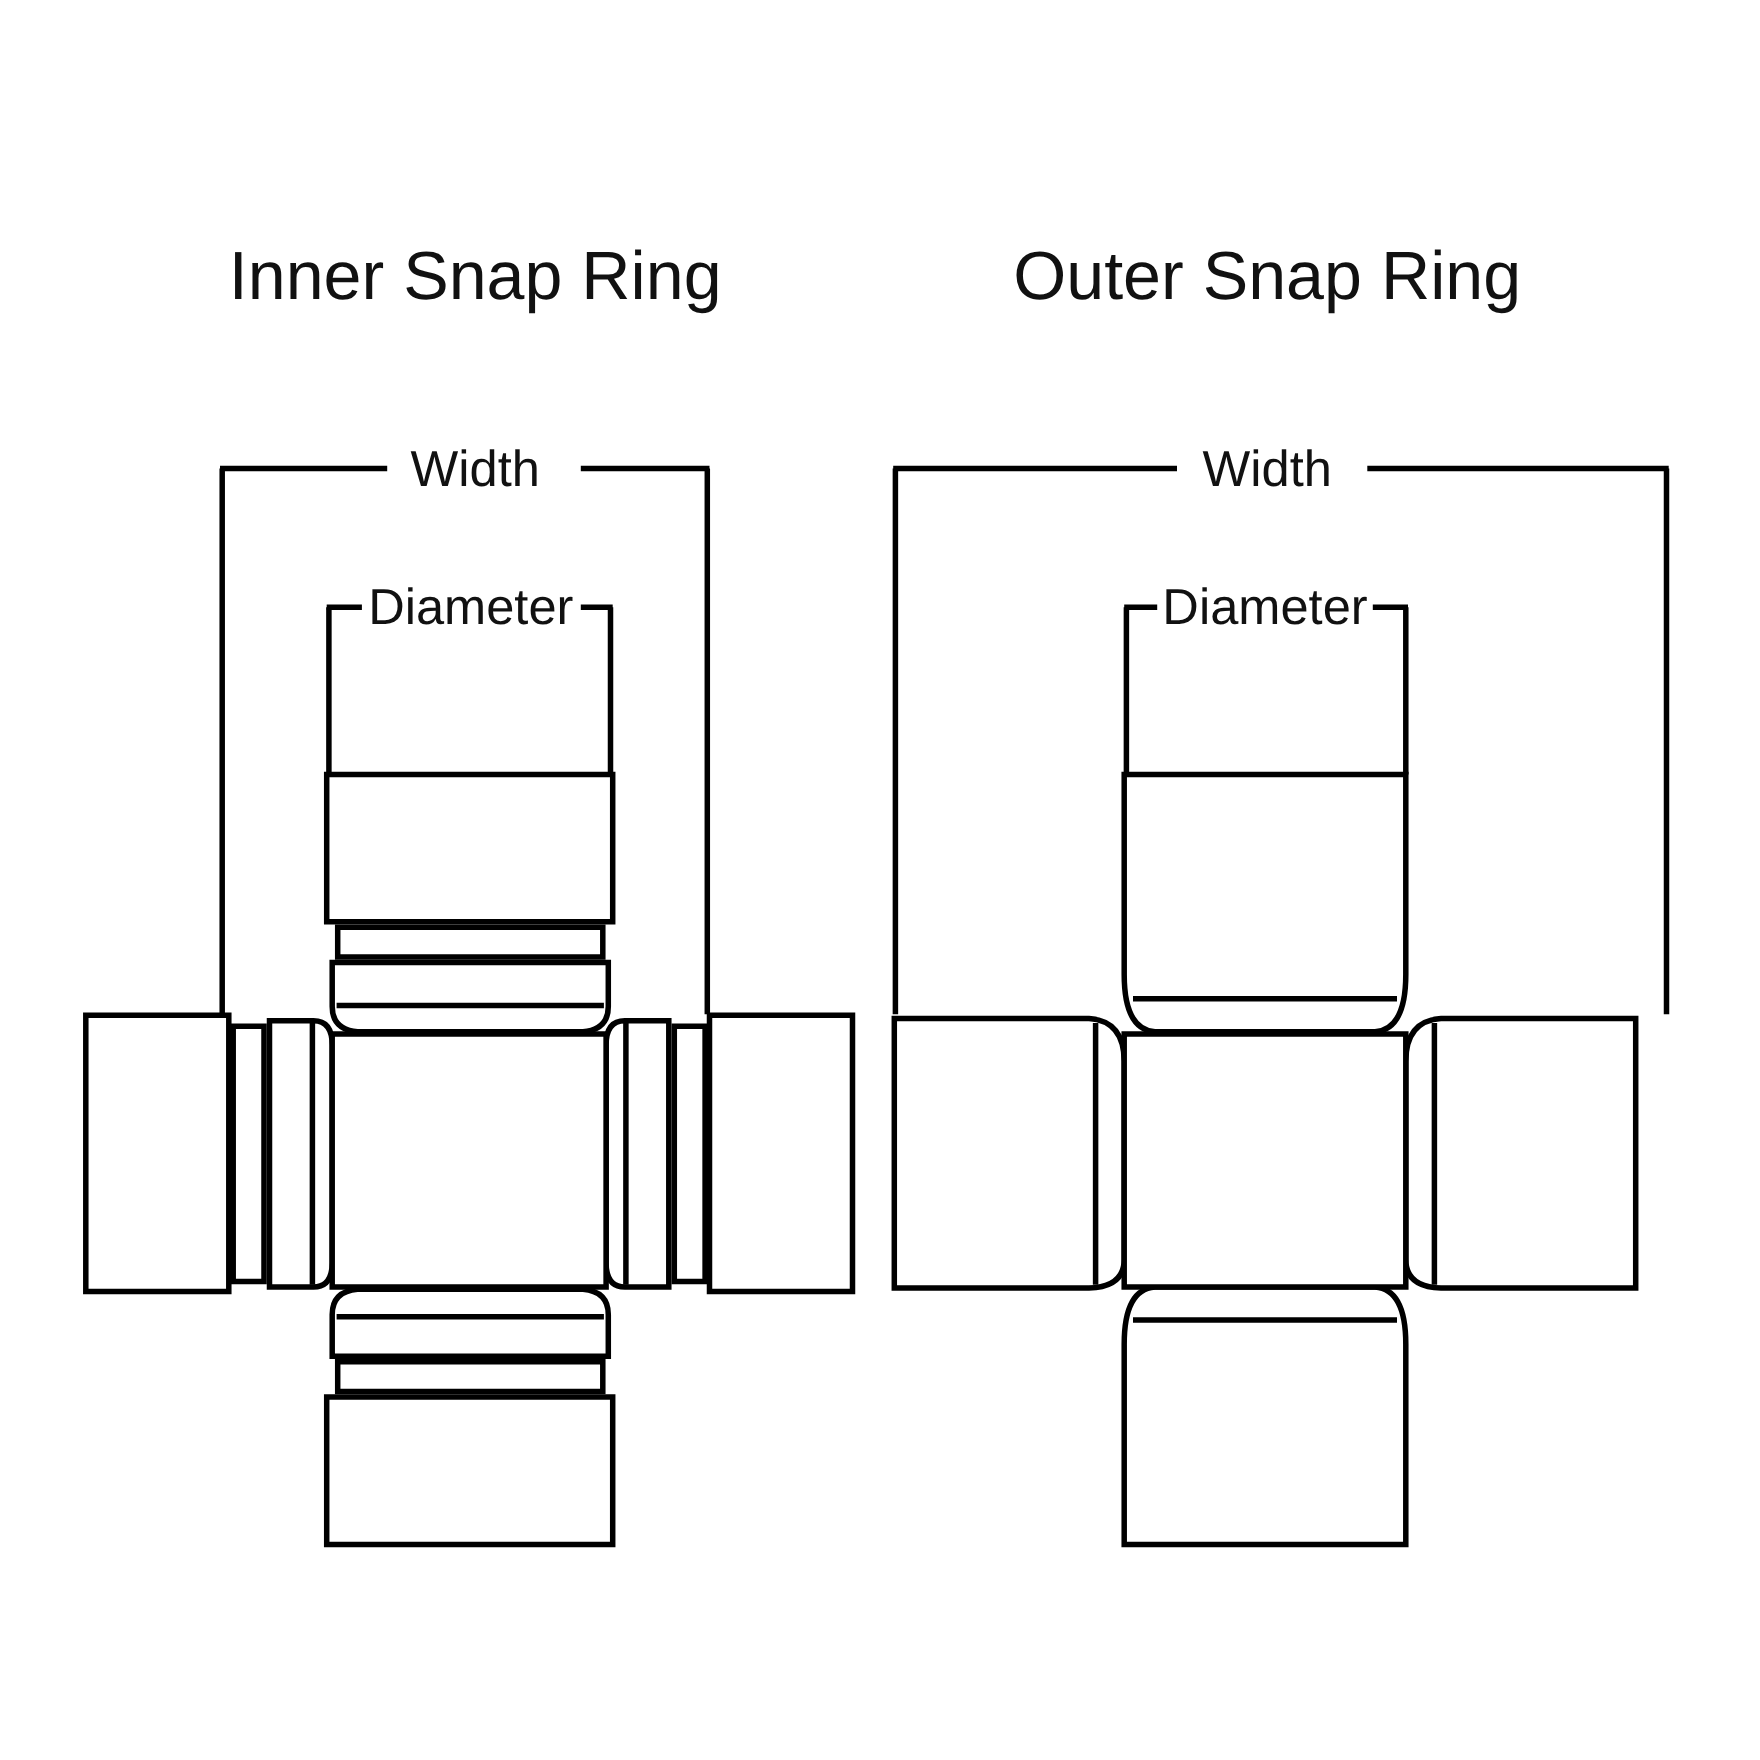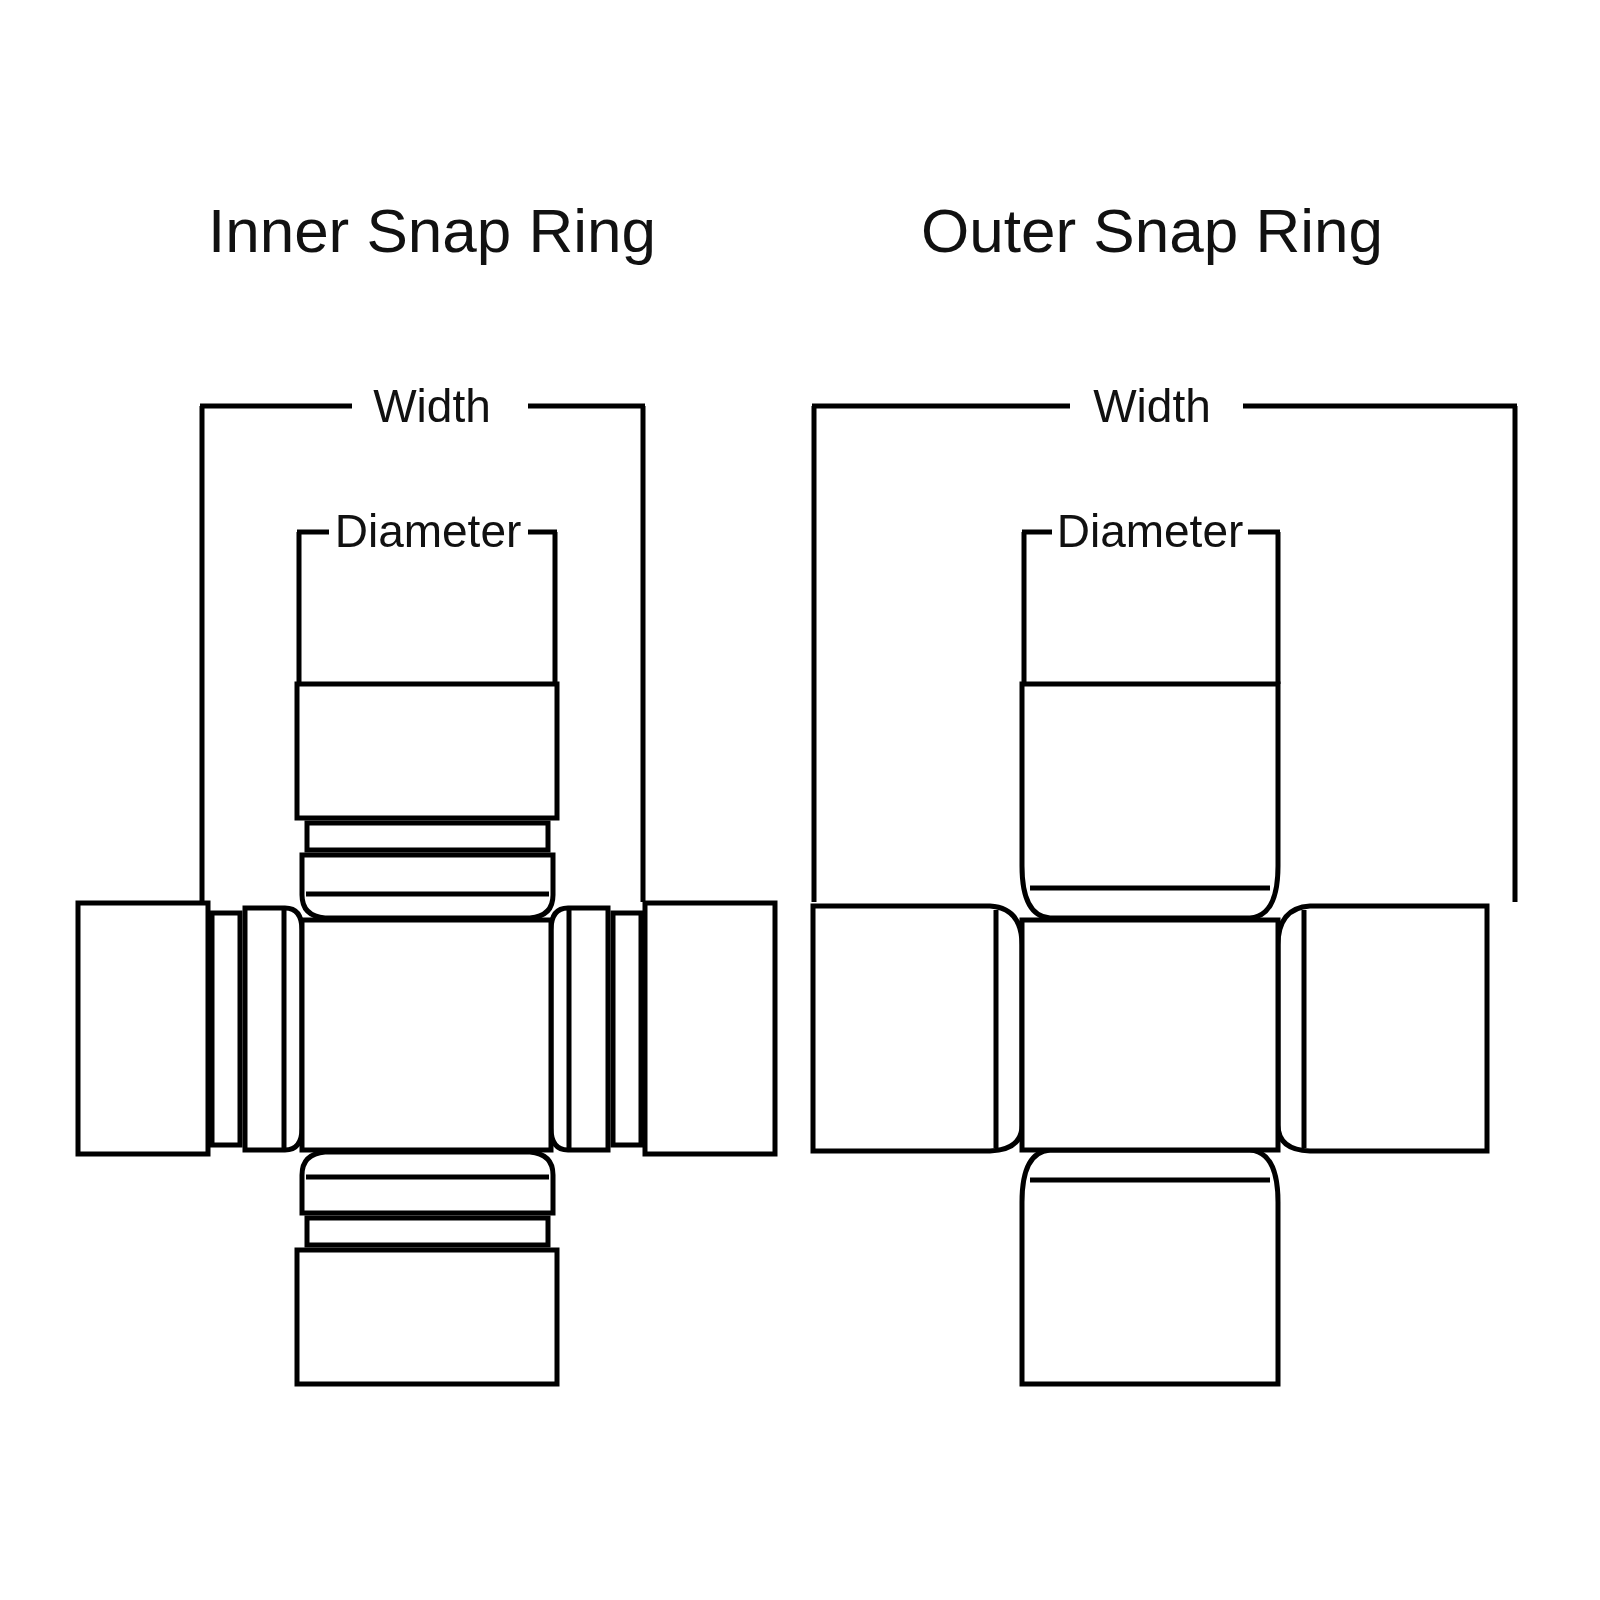--- a/index.html
+++ b/index.html
@@ -13,20 +13,21 @@
     height: 1600px;
     font-family: "Liberation Sans", sans-serif;
     color: #000000;
     overflow: hidden;
   }
   #diagram-root {
     position: relative;
     width: 1600px;
     height: 1384px;
     background: #3b82f6;
+    margin-top: 20px;
   }
   svg.figure {
     display: block;
     width: 1600px;
     height: 1600px;
   }
   .part-line {
     fill: #ffffff;
     stroke: #000000;
     stroke-width: 5;

